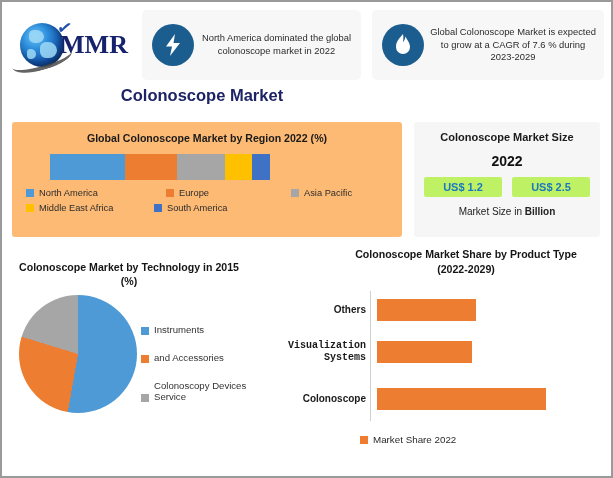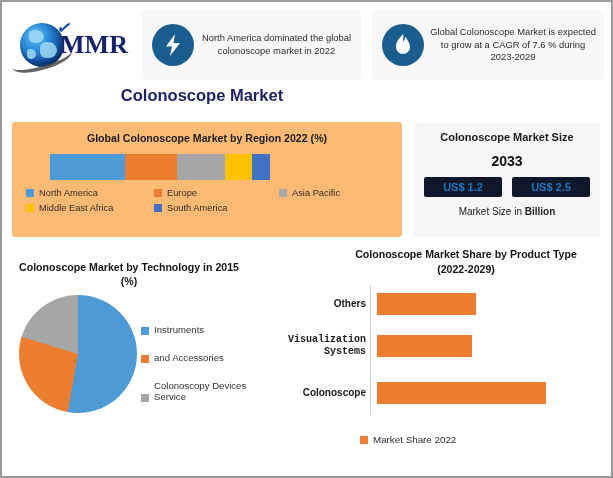--- a/index.html
+++ b/index.html
@@ -102,21 +102,21 @@
     position:absolute;left:412px;top:120px;width:186px;height:115px;
     background:#f6f6f6;border-radius:3px;
   }
   .size-title{
     text-align:center;font-size:11px;font-weight:bold;color:#1a1a1a;padding-top:9px;
   }
   .yr-row{display:flex;margin-top:10px;}
   .yr{flex:1;text-align:center;font-size:14px;font-weight:bold;color:#111;}
   .val-row{display:flex;margin-top:8px;padding:0 10px;box-sizing:border-box;gap:10px;}
   .val{
-    flex:1;background:#0f172a;text-align:center;padding:4px 0;
+    flex:1;background:#bef264;text-align:center;padding:4px 0;
     font-size:11px;font-weight:bold;color:#1c78c0;border-radius:2px;
   }
   .size-foot{
     text-align:center;font-size:10px;color:#222;margin-top:9px;
   }
   .size-foot b{font-weight:bold;}
 
   
   .pie-title{
     position:absolute;left:12px;top:258px;width:230px;text-align:center;
@@ -131,21 +131,21 @@
     font-size:9.6px;color:#333;
   }
   .pl-item{display:flex;align-items:flex-end;margin-bottom:17px;}
   .pl-item .sw{margin-top:3px;}
 
   
   .bar-title{
     position:absolute;left:340px;top:245px;width:248px;text-align:center;
     font-size:10.6px;font-weight:bold;color:#151515;line-height:1.4;
   }
-  .bar-area{position:absolute;left:270px;top:283px;width:330px;height:135px;}
+  .bar-area{position:absolute;left:270px;top:289px;width:330px;height:135px;}
   .axis{position:absolute;left:98px;top:0;width:1px;height:130px;background:#d0d0d0;}
   .bar-row{position:absolute;left:0;width:330px;height:26px;display:flex;align-items:center;}
   .bar-label{
     width:94px;text-align:right;font-size:10px;font-weight:bold;color:#1a1a1a;
     padding-right:6px;line-height:1.25;
   }
   .bar-fill{height:22px;background:#ed7d31;margin-left:5px;}
   .bar-legend{
     position:absolute;left:358px;top:432px;display:flex;align-items:center;
     font-size:9.8px;color:#2b2b2b;
@@ -195,21 +195,21 @@
     <div class="region-title">Global Colonoscope Market by Region 2022 (%)</div>
     <div class="stackbar">
       <div class="seg" style="width:33%;background:#4e9ad6;"></div>
       <div class="seg" style="width:23%;background:#ed7d31;"></div>
       <div class="seg" style="width:21%;background:#a6a6a6;"></div>
       <div class="seg" style="width:12%;background:#ffc000;"></div>
       <div class="seg" style="width:8%;background:#3f72c4;"></div>
     </div>
     <div class="region-legend">
       <div class="lg-row">
-        <div class="lg-item" style="width:128px;">
+        <div class="lg-item" style="width:140px;">
           <span class="sw" style="background:#4e9ad6;"></span>
           <span>North America</span>
         </div>
         <div class="lg-item" style="width:125px;">
           <span class="sw" style="background:#ed7d31;"></span>
           <span>Europe</span>
         </div>
         <div class="lg-item">
           <span class="sw" style="background:#a6a6a6;"></span>
           <span>Asia Pacific</span>
@@ -224,21 +224,21 @@
           <span class="sw" style="background:#3f72c4;"></span>
           <span>South America</span>
         </div>
       </div>
     </div>
   </div>
 
   <div class="size-panel">
     <div class="size-title">Colonoscope Market Size</div>
     <div class="yr-row">
-      <div class="yr">2033</div>
+      <div class="yr">2022</div>
     </div>
     <div class="val-row">
       <div class="val">US$ 1.2</div>
       <div class="val">US$ 2.5</div>
     </div>
     <div class="size-foot">
       <span>Market Size in </span><b>Billion</b>
     </div>
   </div>
 

